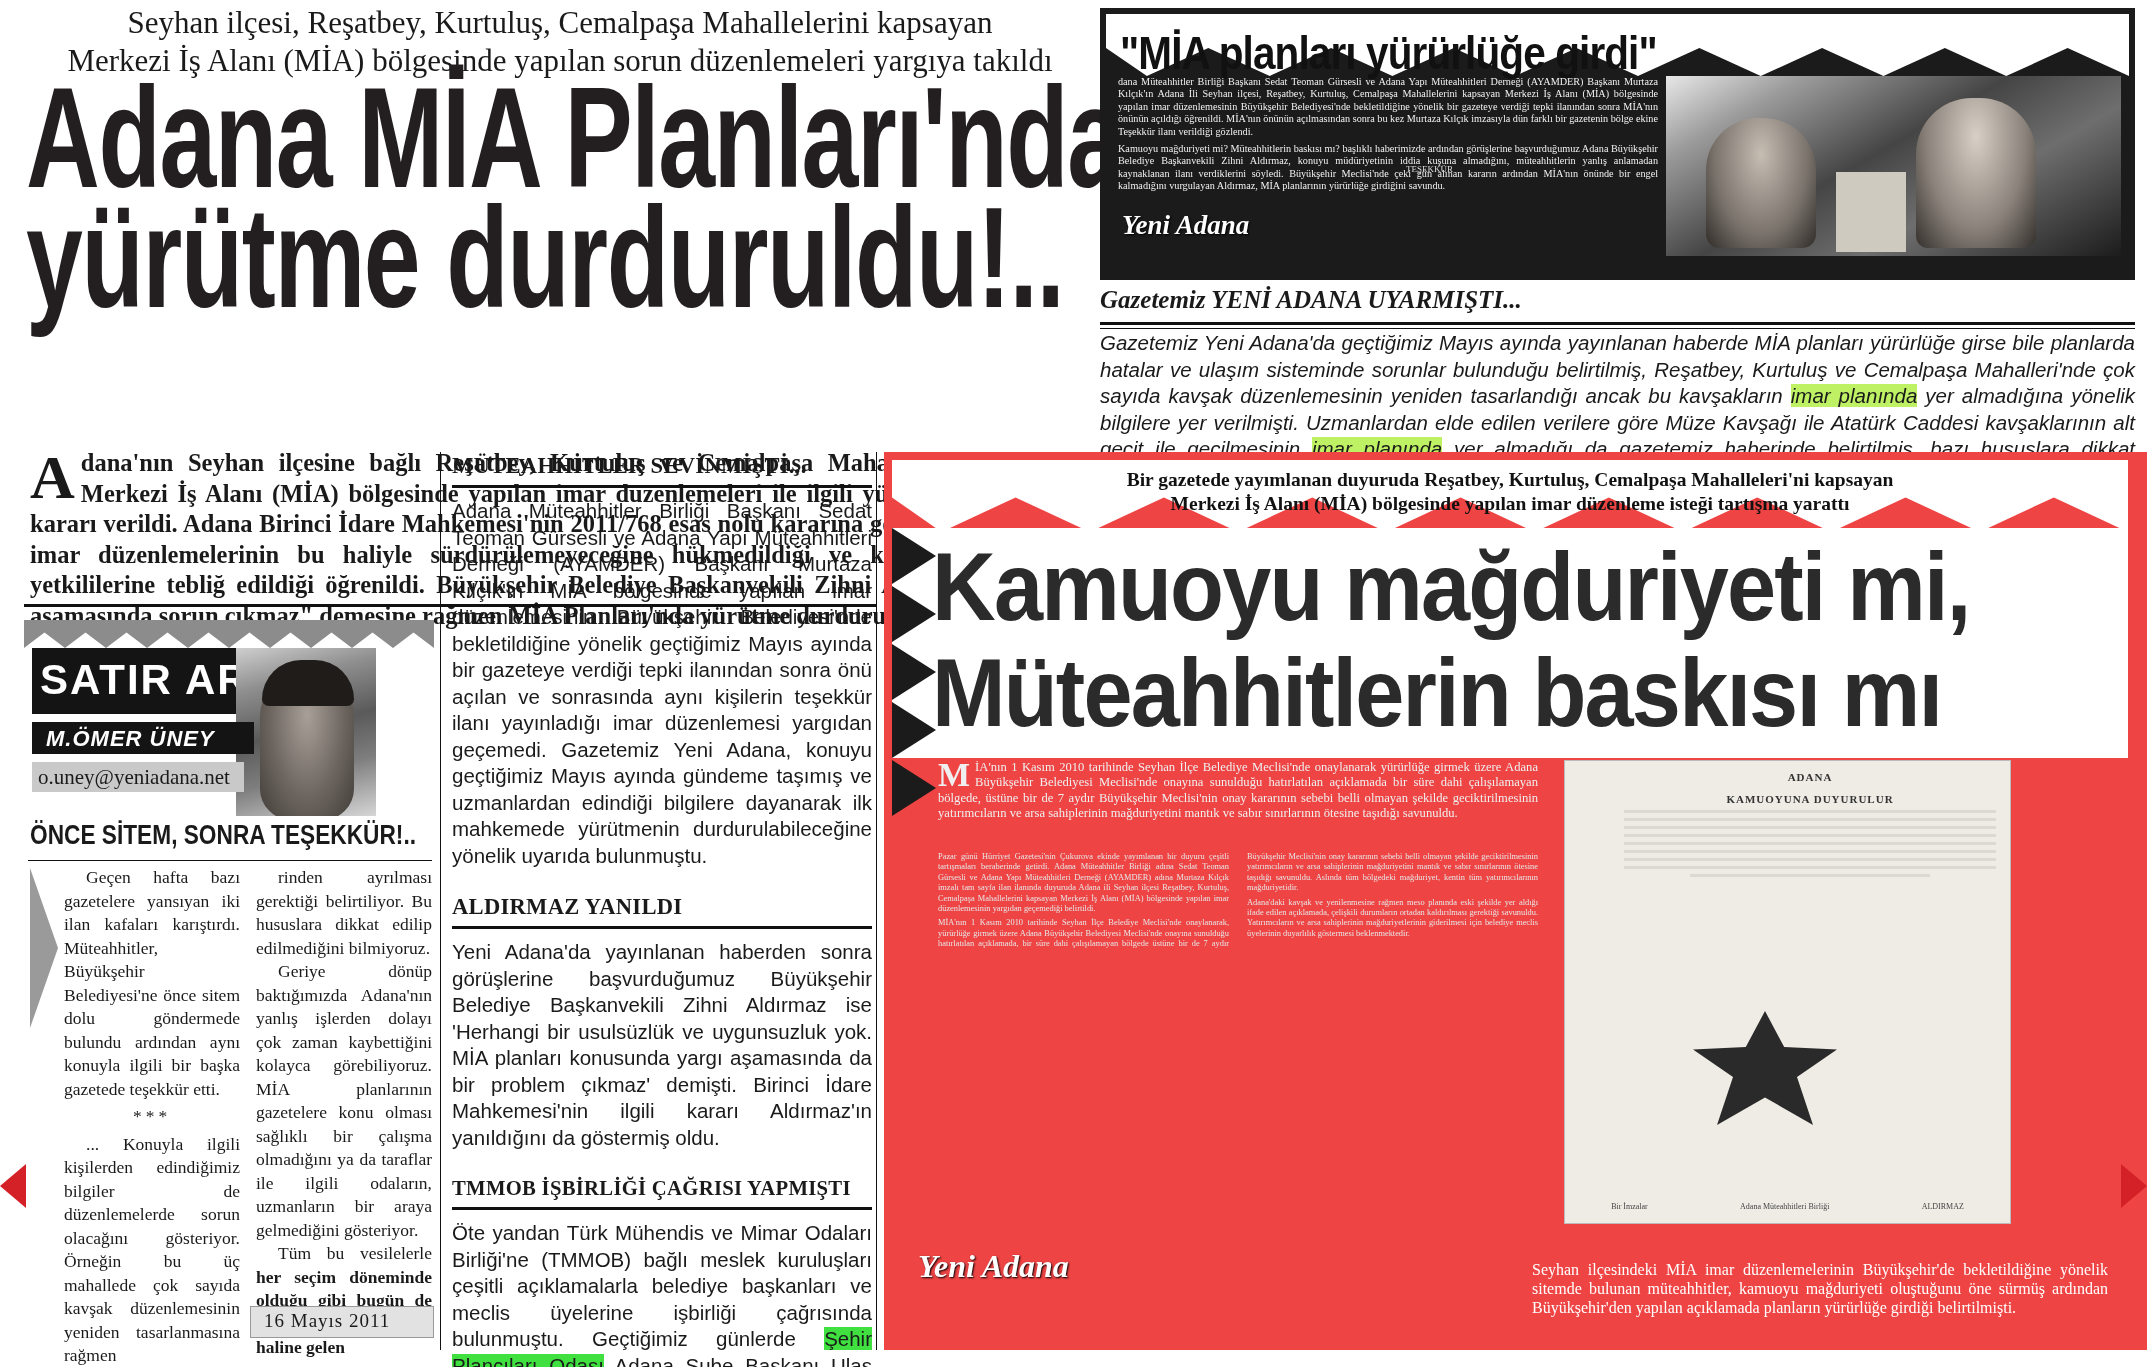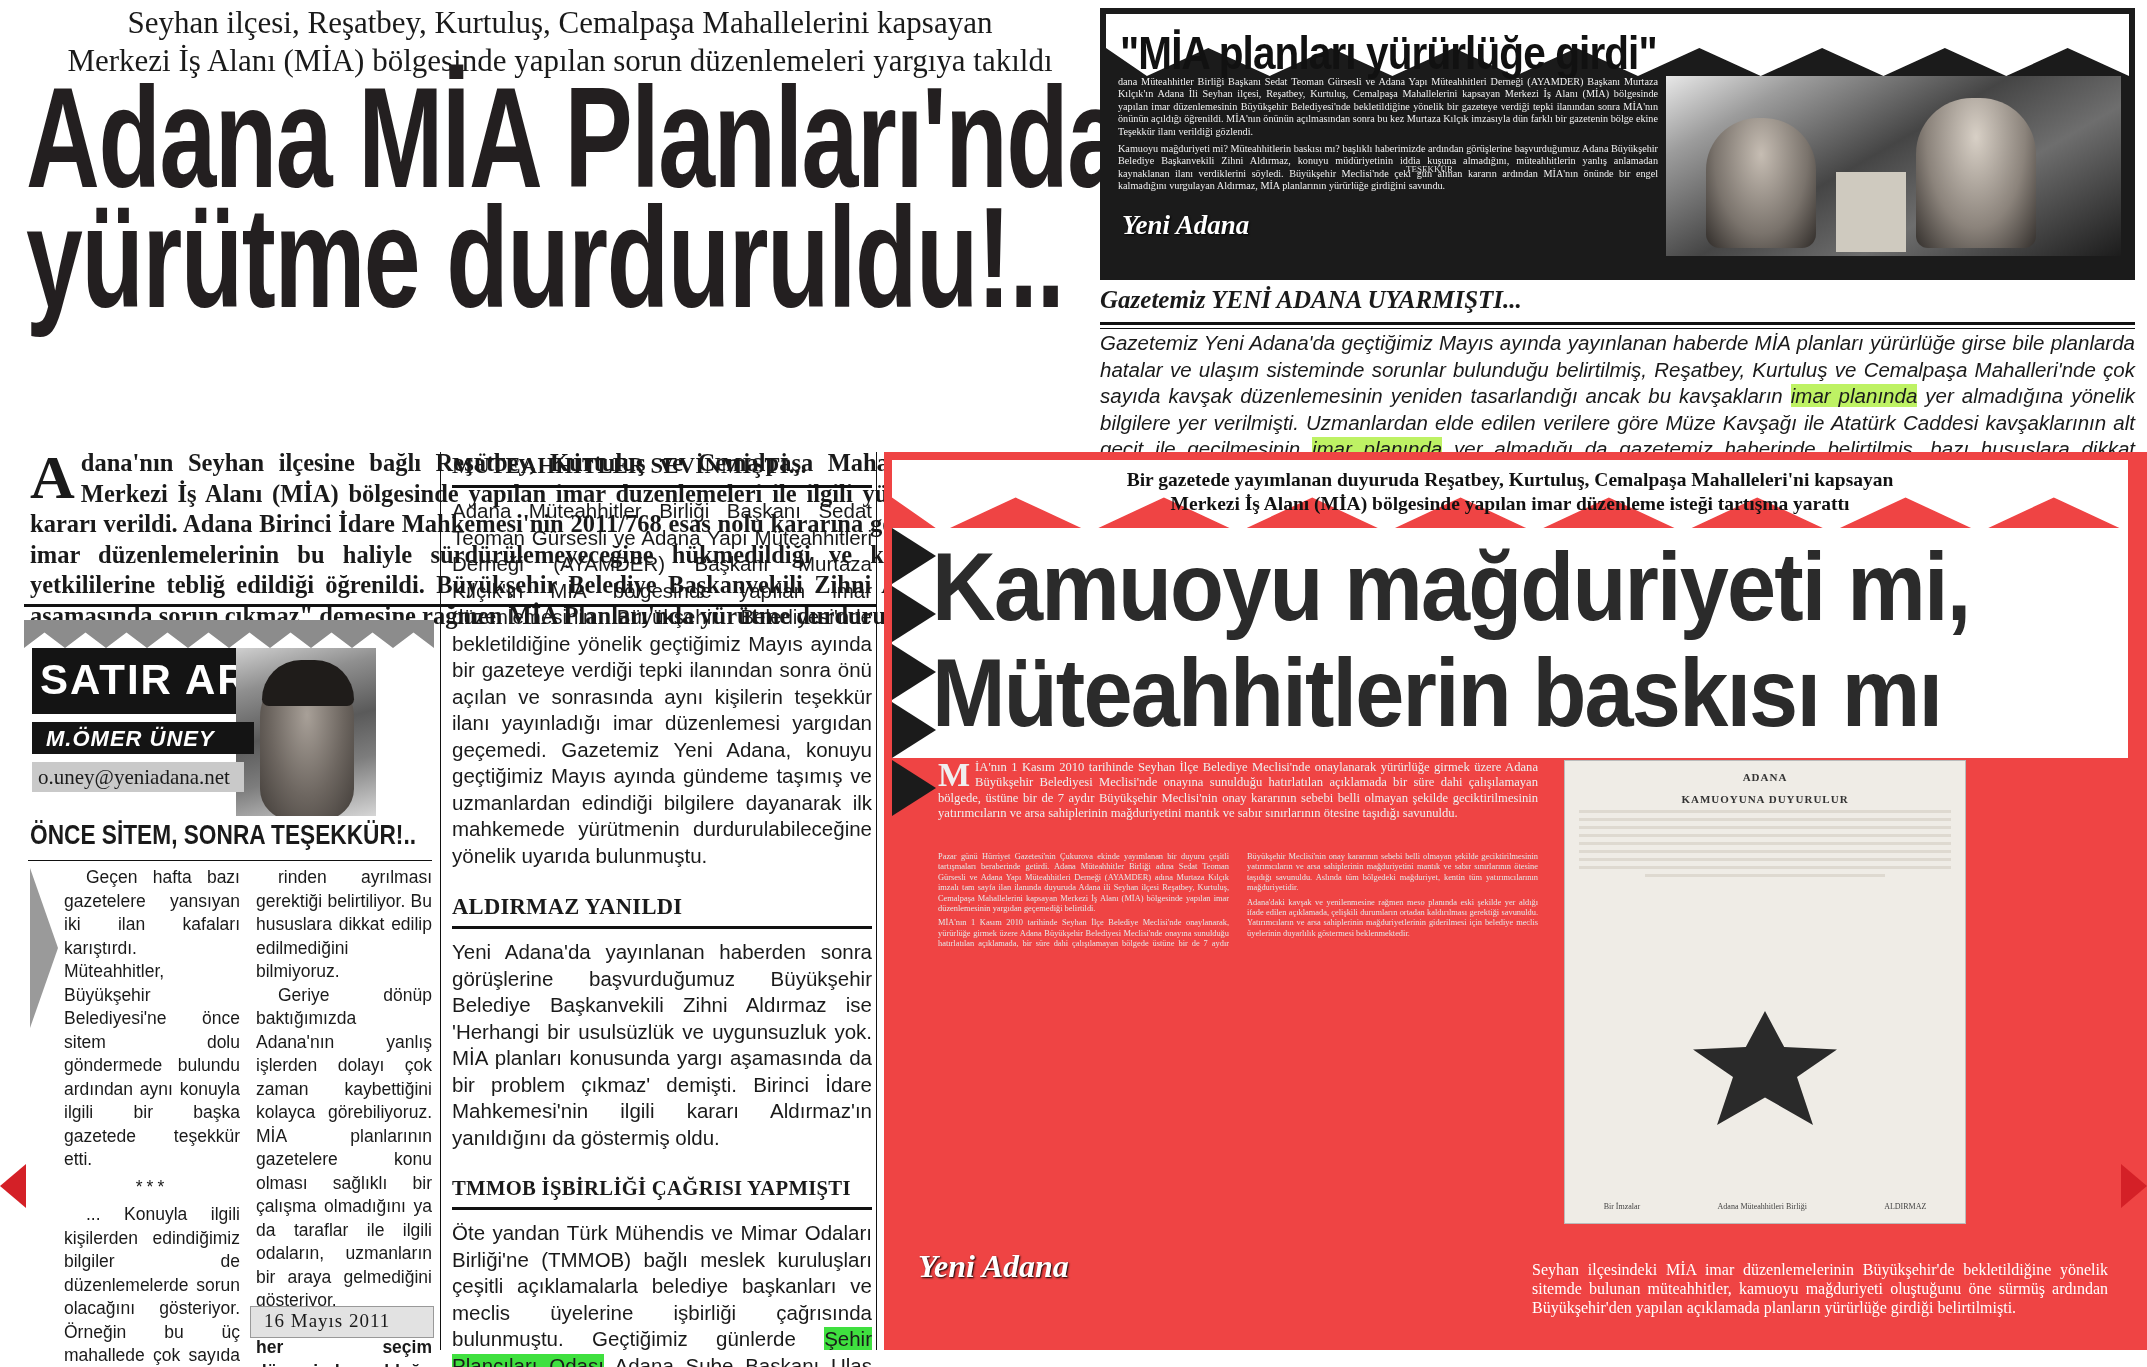--- a/index.html
+++ b/index.html
@@ -48,21 +48,21 @@
   #satir-photo:after{content:"";position:absolute;left:24px;top:22px;width:94px;height:150px;border-radius:48px 48px 32px 32px;
     background:radial-gradient(ellipse at 50% 30%,#a8a098 0%,#6d6660 55%,#413c38 100%);}
   #satir-photo:before{content:"";position:absolute;left:26px;top:12px;width:92px;height:46px;border-radius:46px 46px 8px 8px;
     background:#1f1c1a;z-index:2;}
   #satir-sub{position:absolute;left:6px;top:200px;font-size:27px;font-weight:bold;
              font-family:"Liberation Sans",sans-serif;white-space:nowrap;transform:scaleX(.84);transform-origin:left top;}
   #satir-arrow{position:absolute;left:6px;top:248px;width:28px;height:160px;background:#9a9a9a;
     -webkit-clip-path:polygon(0 0,100% 50%,0 100%);clip-path:polygon(0 0,100% 50%,0 100%);}
   .satir-cols{position:absolute;left:40px;top:246px;width:368px;column-count:2;column-gap:16px;
               font-size:17.5px;line-height:23.5px;text-align:justify;font-family:"Liberation Sans",sans-serif;}
-  .satir-cols p{margin:0 0 0 0;text-indent:22px;}
+  .satir-cols p{margin:0 0 0 0;text-indent:22px;font-family:Liberation Serif, serif;}
   .satir-cols .stars{text-align:center;text-indent:0;margin:4px 0;letter-spacing:4px;}
   .hl-orange{background:#bef264;}
   .hl-green{background:#3fe03f;}
   .hl-bold{font-weight:bold;}
   #satir-date-bg{position:absolute;left:226px;top:686px;width:182px;height:30px;background:#e2e2e2;border:1px solid #999;}
   #satir-date{position:absolute;left:240px;top:690px;font-size:19px;font-weight:normal;letter-spacing:1px;
               font-family:"Liberation Serif",serif;}
 
   
   #mid{left:452px;top:452px;width:420px;}
@@ -120,21 +120,21 @@
     font-family:"Liberation Sans",sans-serif;white-space:nowrap;transform:scaleX(.92);transform-origin:left top;letter-spacing:-2px;}
   #clip2-h2{position:absolute;left:40px;top:178px;font-size:96px;font-weight:bold;color:#2b2b2b;
     font-family:"Liberation Sans",sans-serif;white-space:nowrap;transform:scaleX(.92);transform-origin:left top;letter-spacing:-2px;}
   #clip2-lead{position:absolute;left:46px;top:300px;width:600px;font-size:12.6px;line-height:15.4px;
     color:#efefef;text-align:justify;font-family:"Liberation Serif",serif;}
   #clip2-lead .dc{float:left;font-size:34px;line-height:26px;font-weight:bold;margin:2px 5px 0 0;}
   #clip2-cols{position:absolute;left:46px;top:392px;width:600px;column-count:2;column-gap:18px;
     font-size:8.4px;line-height:10.4px;color:#e6e6e6;text-align:justify;font-family:"Liberation Serif",serif;}
   #clip2-cols p{margin:0 0 4px 0;}
   #clip2-doc{position:absolute;left:672px;top:300px;width:400px;height:462px;background:#efece6;
-    border:1px solid #bbb;}
+    border:1px solid #bbb;padding-left:45px;}
   #clip2-doc .dhead{text-align:center;font-size:11px;font-weight:bold;letter-spacing:1px;margin-top:10px;
     font-family:"Liberation Serif",serif;color:#333;}
   #clip2-doc .dline{height:3px;background:#ded9d0;margin:5px 14px;}
   #clip2-doc .dline.s{width:60%;margin-left:auto;margin-right:auto;}
   #clip2-doc .dstamp{position:absolute;left:120px;top:250px;width:160px;height:120px;background:#2a2a2a;
     -webkit-clip-path:polygon(50% 0,62% 30%,95% 32%,70% 55%,80% 95%,50% 72%,20% 95%,30% 55%,5% 32%,38% 30%);
     clip-path:polygon(50% 0,62% 30%,95% 32%,70% 55%,80% 95%,50% 72%,20% 95%,30% 55%,5% 32%,38% 30%);}
   #clip2-doc .dfoot{position:absolute;left:0;bottom:12px;width:100%;display:flex;justify-content:space-around;
     font-size:8px;font-family:"Liberation Serif",serif;color:#444;}
   #clip2-brand{position:absolute;left:26px;top:788px;font-size:32px;font-weight:bold;font-style:italic;

